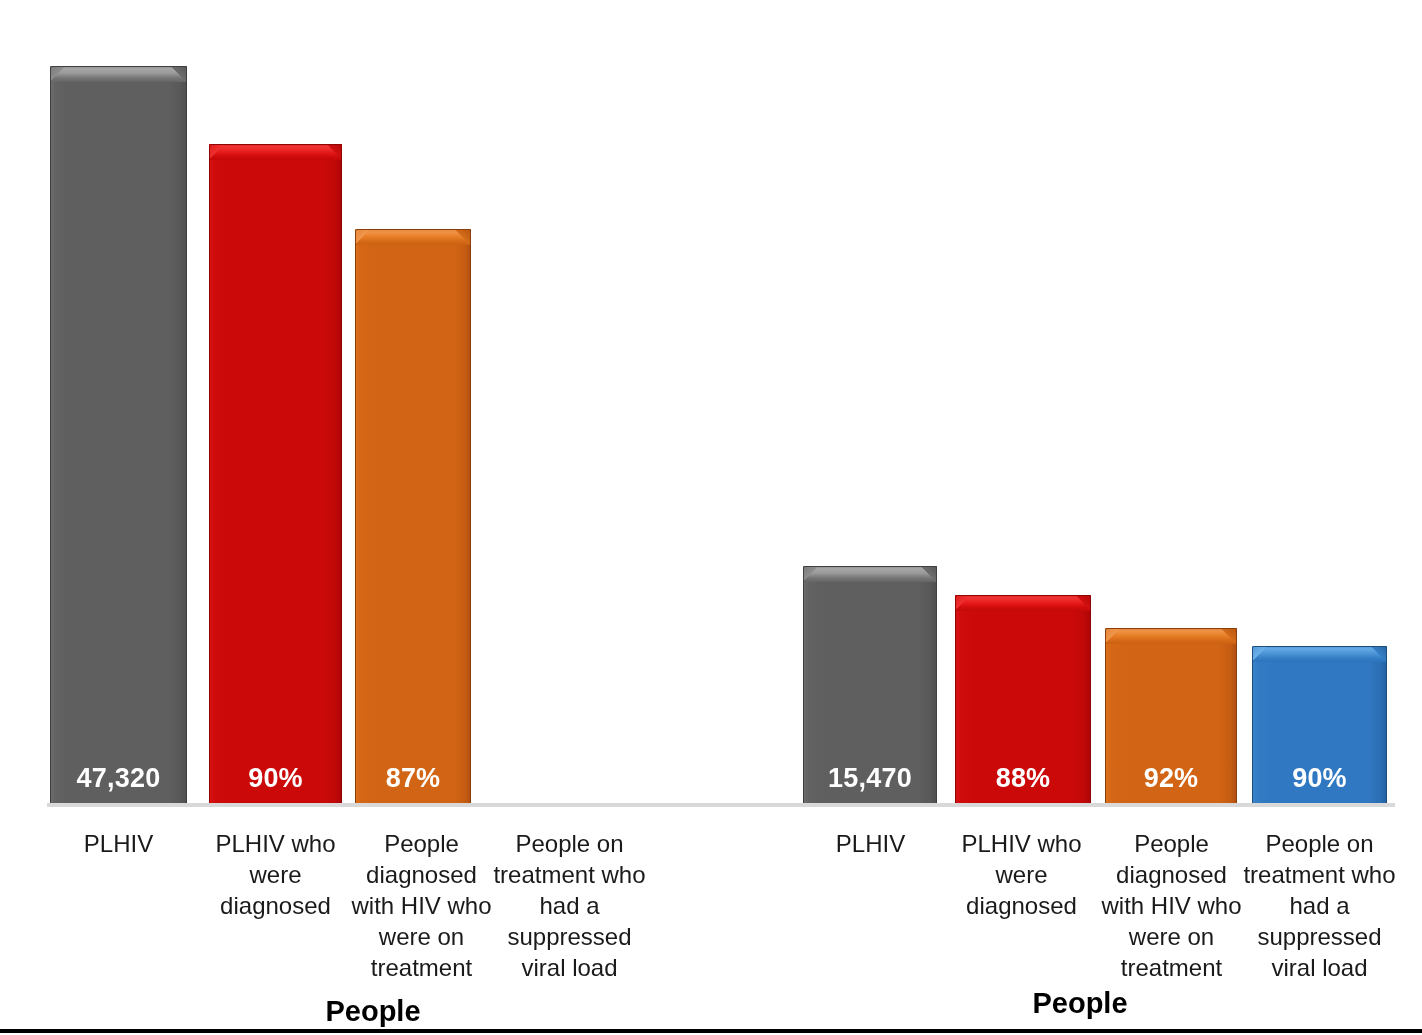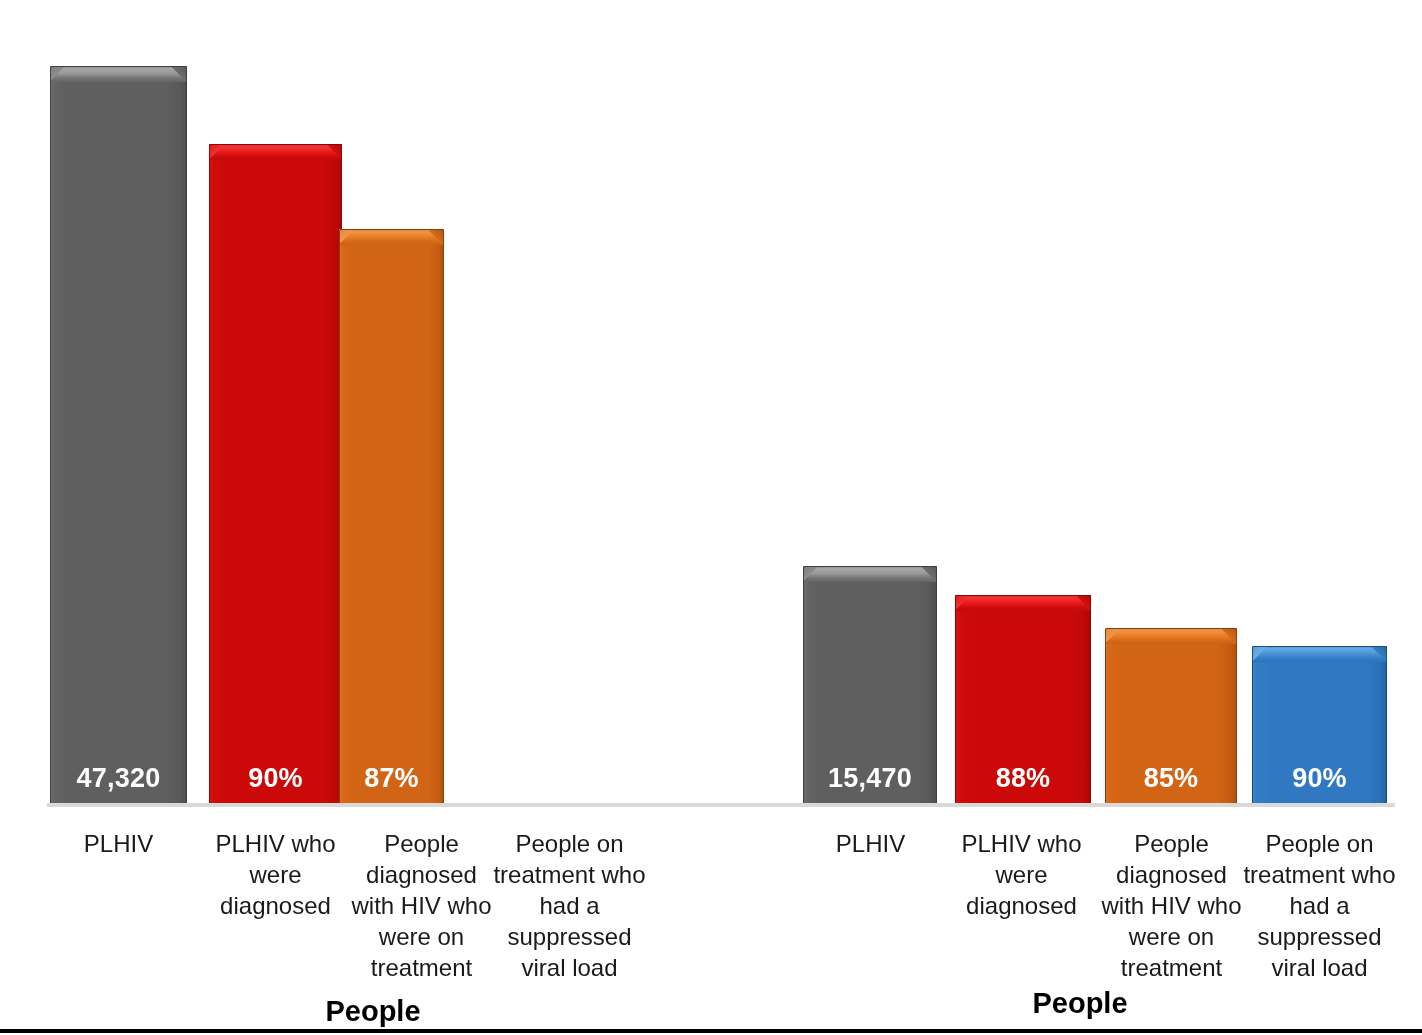--- a/index.html
+++ b/index.html
@@ -223,21 +223,21 @@
 
     <div class="bar c-red" style="left:209px; width:133px; height:662px;">
       <div class="bar-body"></div>
       <div class="bar-bevel-top"></div>
       <div class="bar-bevel-left"></div>
       <div class="bar-bevel-right"></div>
       <div class="bar-outline"></div>
       <div class="bar-value">90%</div>
     </div>
 
-    <div class="bar c-orange" style="left:339px; width:105px; height:577px;">
+    <div class="bar c-orange" style="left:355px; width:116px; height:577px;">
       <div class="bar-body"></div>
       <div class="bar-bevel-top"></div>
       <div class="bar-bevel-left"></div>
       <div class="bar-bevel-right"></div>
       <div class="bar-outline"></div>
       <div class="bar-value">87%</div>
     </div>
 
 
     <div class="bar c-gray" style="left:803px; width:134px; height:240px;">
@@ -257,21 +257,21 @@
       <div class="bar-outline"></div>
       <div class="bar-value">88%</div>
     </div>
 
     <div class="bar c-orange" style="left:1105px; width:132px; height:178px;">
       <div class="bar-body"></div>
       <div class="bar-bevel-top"></div>
       <div class="bar-bevel-left"></div>
       <div class="bar-bevel-right"></div>
       <div class="bar-outline"></div>
-      <div class="bar-value">85%</div>
+      <div class="bar-value">92%</div>
     </div>
 
     <div class="bar c-blue" style="left:1252px; width:135px; height:160px;">
       <div class="bar-body"></div>
       <div class="bar-bevel-top"></div>
       <div class="bar-bevel-left"></div>
       <div class="bar-bevel-right"></div>
       <div class="bar-outline"></div>
       <div class="bar-value">90%</div>
     </div>

